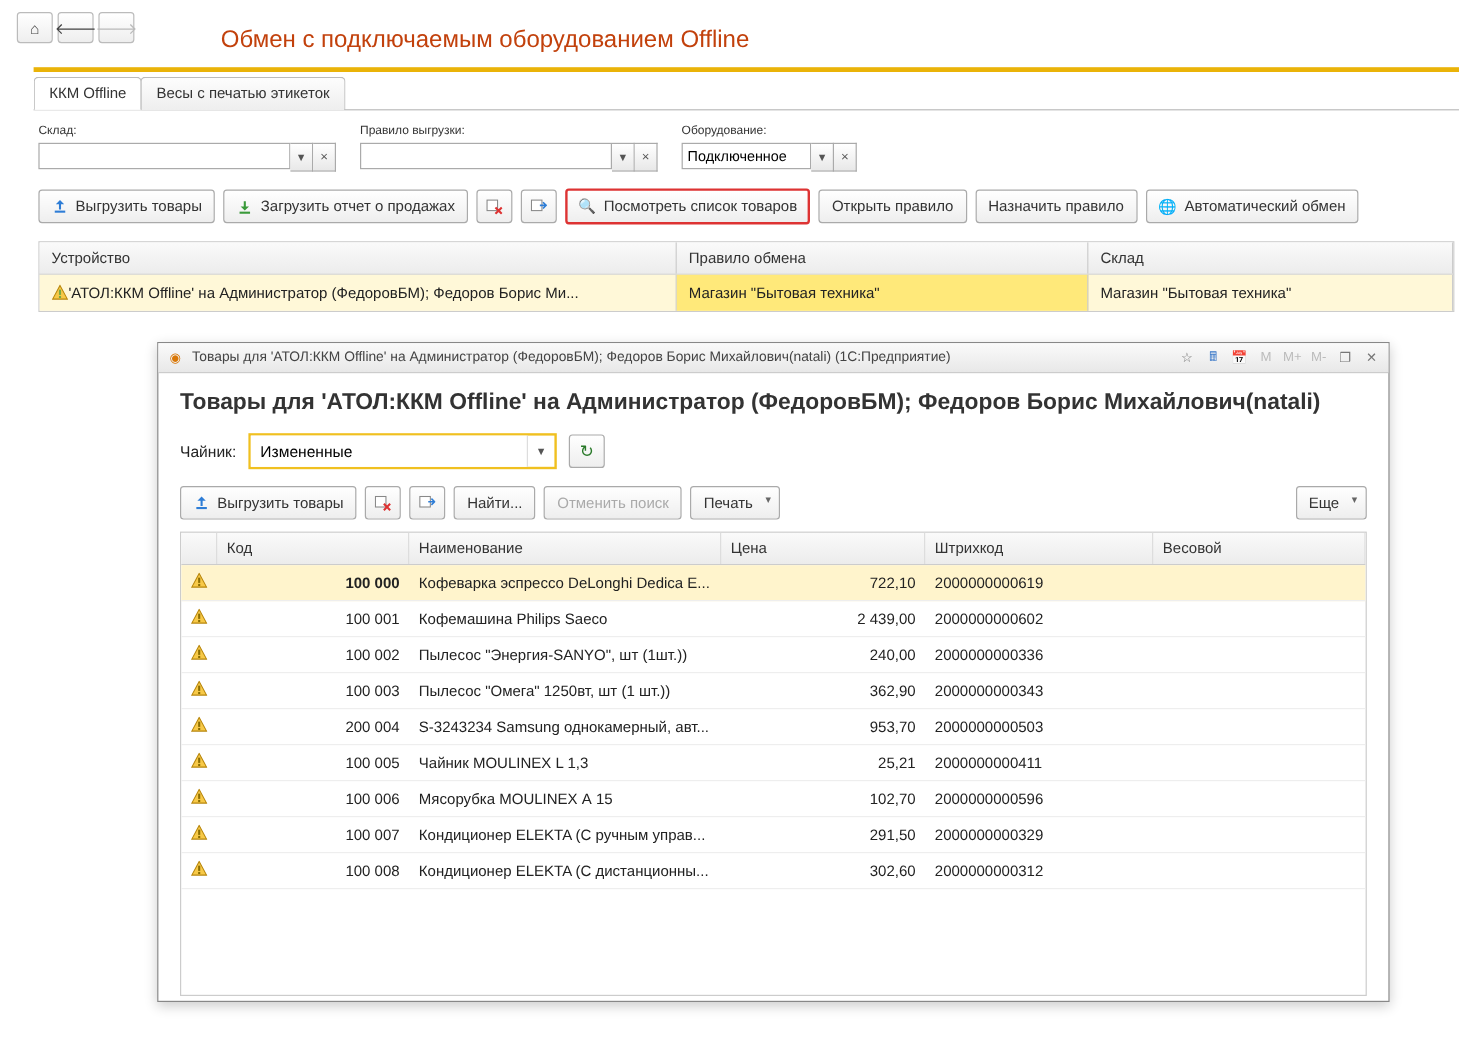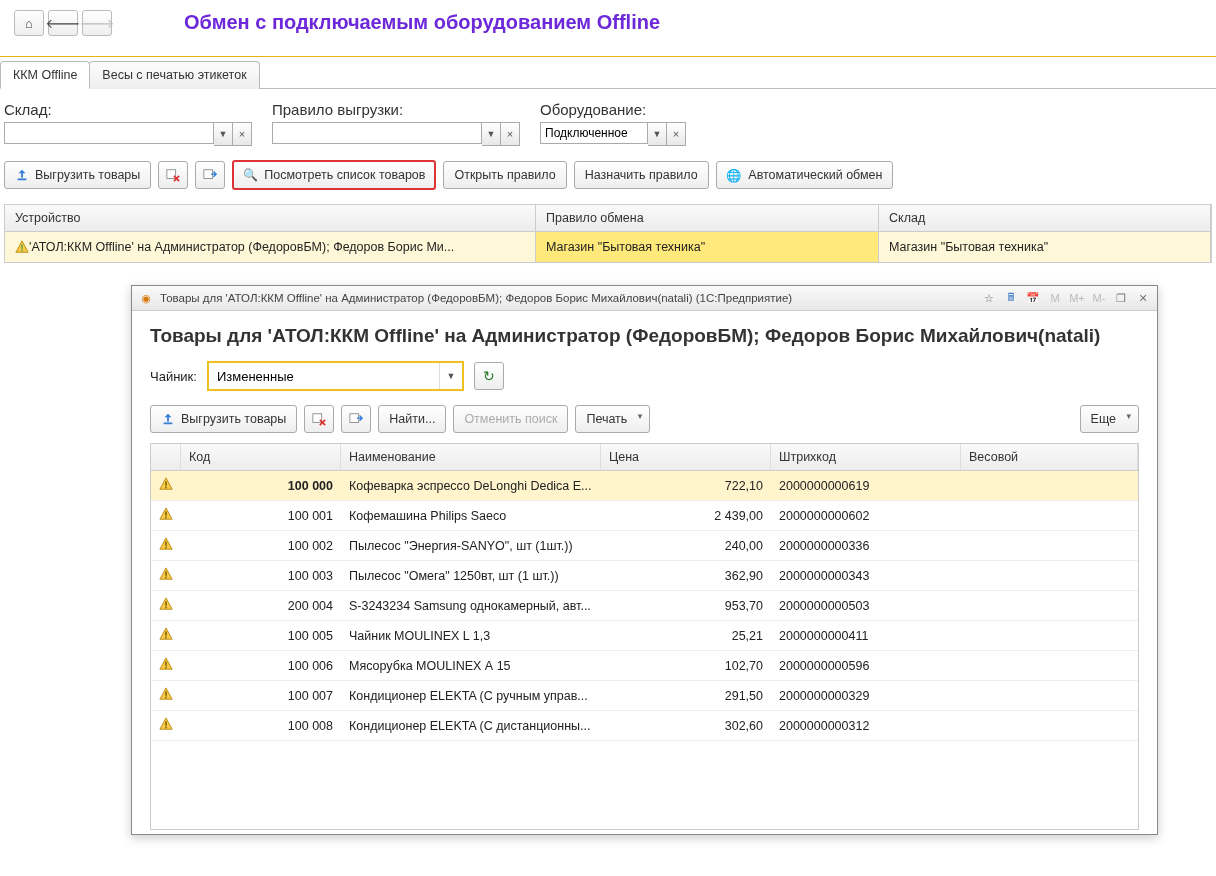--- a/index.html
+++ b/index.html
@@ -1,28 +1,28 @@
 <!DOCTYPE html>
 <html><head>
 <meta charset="utf-8">
 <style>
 html,body{margin:0;padding:0;font-family:Arial,sans-serif;font-size:13px;color:#222;background:#fff}
 .page{width:1216px;height:876px;position:relative;box-sizing:border-box}
 .nav-btns{position:absolute;left:14px;top:10px;display:flex;gap:4px}
 .nav-btn{width:28px;height:24px;border:1px solid #bbb;border-radius:3px;background:linear-gradient(#fff,#eee);display:flex;align-items:center;justify-content:center;color:#444;font-size:13px}
 .nav-btn.disabled{color:#bbb}
-.page-title{position:absolute;left:184px;top:11px;font-size:20px;font-weight:bold;color:#6d28d9}
-.main-panel{position:absolute;left:0;top:56px;right:0;border-top:1px solid #eab308}
+.page-title{position:absolute;left:184px;top:22px;font-size:20px;font-weight:normal;color:#c2410c}
+.main-panel{position:absolute;left:28px;top:56px;right:0;border-top:4px solid #eab308}
 .tabs{display:flex;margin-top:4px}
 .tab{padding:6px 12px;border:1px solid #bbb;border-bottom:none;background:linear-gradient(#fdfdfd,#eee);border-top-left-radius:4px;border-top-right-radius:4px;margin-right:-1px;font-size:12.5px;color:#333}
 .tab.active{background:#fff;font-weight:normal;border-bottom:1px solid #fff;position:relative;z-index:2}
 .tab-body{border-top:1px solid #bbb;margin-top:-1px;padding:12px 4px}
 .filters{display:flex;gap:20px;align-items:flex-end}
 .filter-col{display:flex;flex-direction:column;gap:4px}
-.filter-label{font-size:15px;color:#333}
+.filter-label{font-size:10px;color:#333}
 .combo{display:flex}
 .combo input{height:22px;border:1px solid #aaa;padding:0 4px;font-size:12px;box-sizing:border-box}
 .combo .dd{width:18px;height:22px;border:1px solid #aaa;border-left:none;background:linear-gradient(#fff,#e8e8e8);display:flex;align-items:center;justify-content:center;font-size:9px;color:#555}
 .combo .clr{width:18px;height:22px;border:1px solid #aaa;border-left:none;background:linear-gradient(#fff,#e8e8e8);display:flex;align-items:center;justify-content:center;font-size:11px;color:#555}
 .toolbar{display:flex;gap:7px;margin-top:14px;flex-wrap:wrap;align-items:center}
 .btn{height:26px;padding:0 10px;border:1px solid #aaa;border-radius:3px;background:linear-gradient(#fff,#eee);display:flex;align-items:center;gap:6px;font-size:12.5px;color:#333;white-space:nowrap}
 .btn.hl{border:2px solid #d33;padding:0 9px}
 .btn .ico{width:14px;height:14px;display:inline-block}
 .icon-btn{width:28px;height:26px;border:1px solid #aaa;border-radius:3px;background:linear-gradient(#fff,#eee);display:flex;align-items:center;justify-content:center}
 .grid{margin-top:14px;border:1px solid #ccc}
@@ -114,20 +114,27 @@
     </div>
 
     <div class="toolbar">
       <div class="btn">
         <svg class="ico" viewBox="0 0 16 16">
               <path d="M8 2l4 4h-3v5H7V6H4z" fill="#2e7dd6"></path>
               <rect x="3" y="12" width="10" height="2" fill="#2e7dd6"></rect>
             </svg>
         <span>Выгрузить товары</span>
       </div>
+      <div class="btn">
+        <svg class="ico" viewBox="0 0 16 16">
+              <path d="M8 12L4 8h3V3h2v5h3z" fill="#3a9a3a"></path>
+              <rect x="3" y="13" width="10" height="2" fill="#3a9a3a"></rect>
+            </svg>
+        <span>Загрузить отчет о продажах</span>
+      </div>
       <div class="icon-btn">
         <svg width="14" height="14" viewBox="0 0 16 16">
               <rect x="1" y="2" width="10" height="10" fill="#fff" stroke="#888"></rect>
               <path d="M9 9l6 6M15 9l-6 6" stroke="#d33" stroke-width="2"></path>
             </svg>
       </div>
       <div class="icon-btn">
         <svg width="14" height="14" viewBox="0 0 16 16">
               <rect x="1" y="2" width="10" height="10" fill="#fff" stroke="#888"></rect>
               <path d="M12 4l3 3-3 3M15 7H9" stroke="#2e7dd6" stroke-width="1.5" fill="none"></path>

